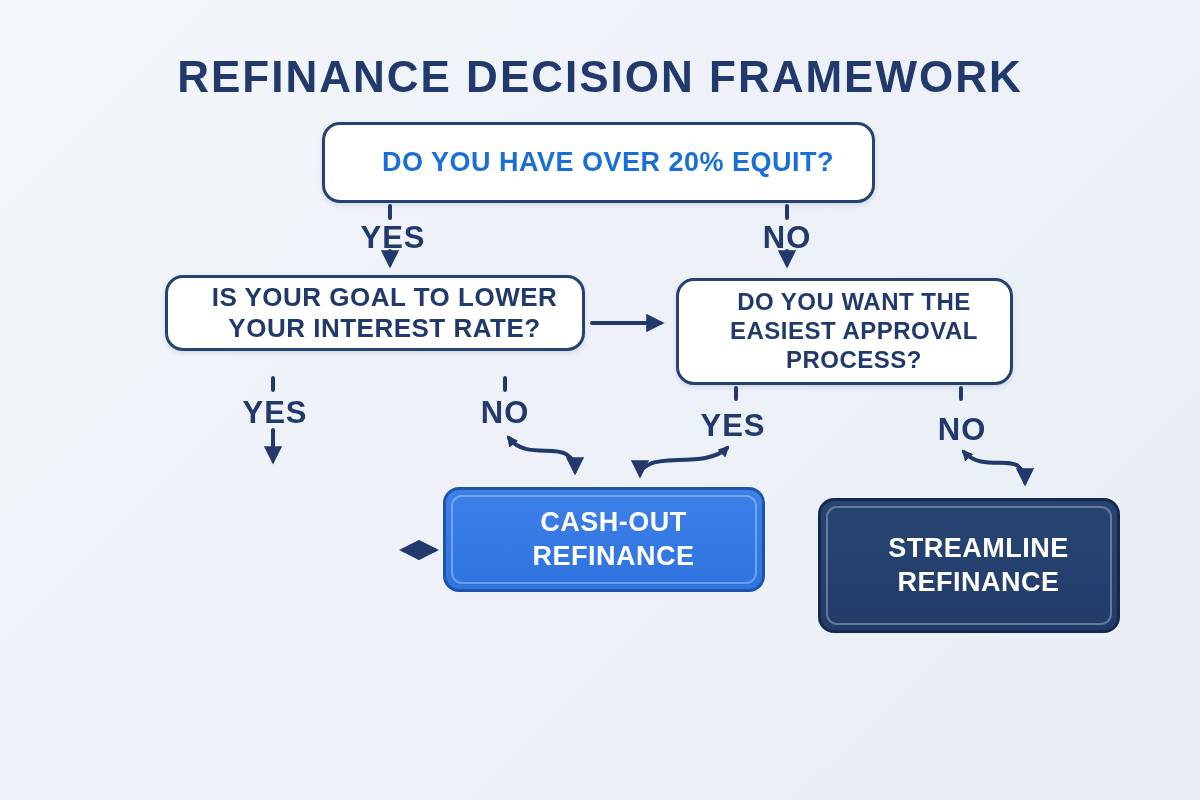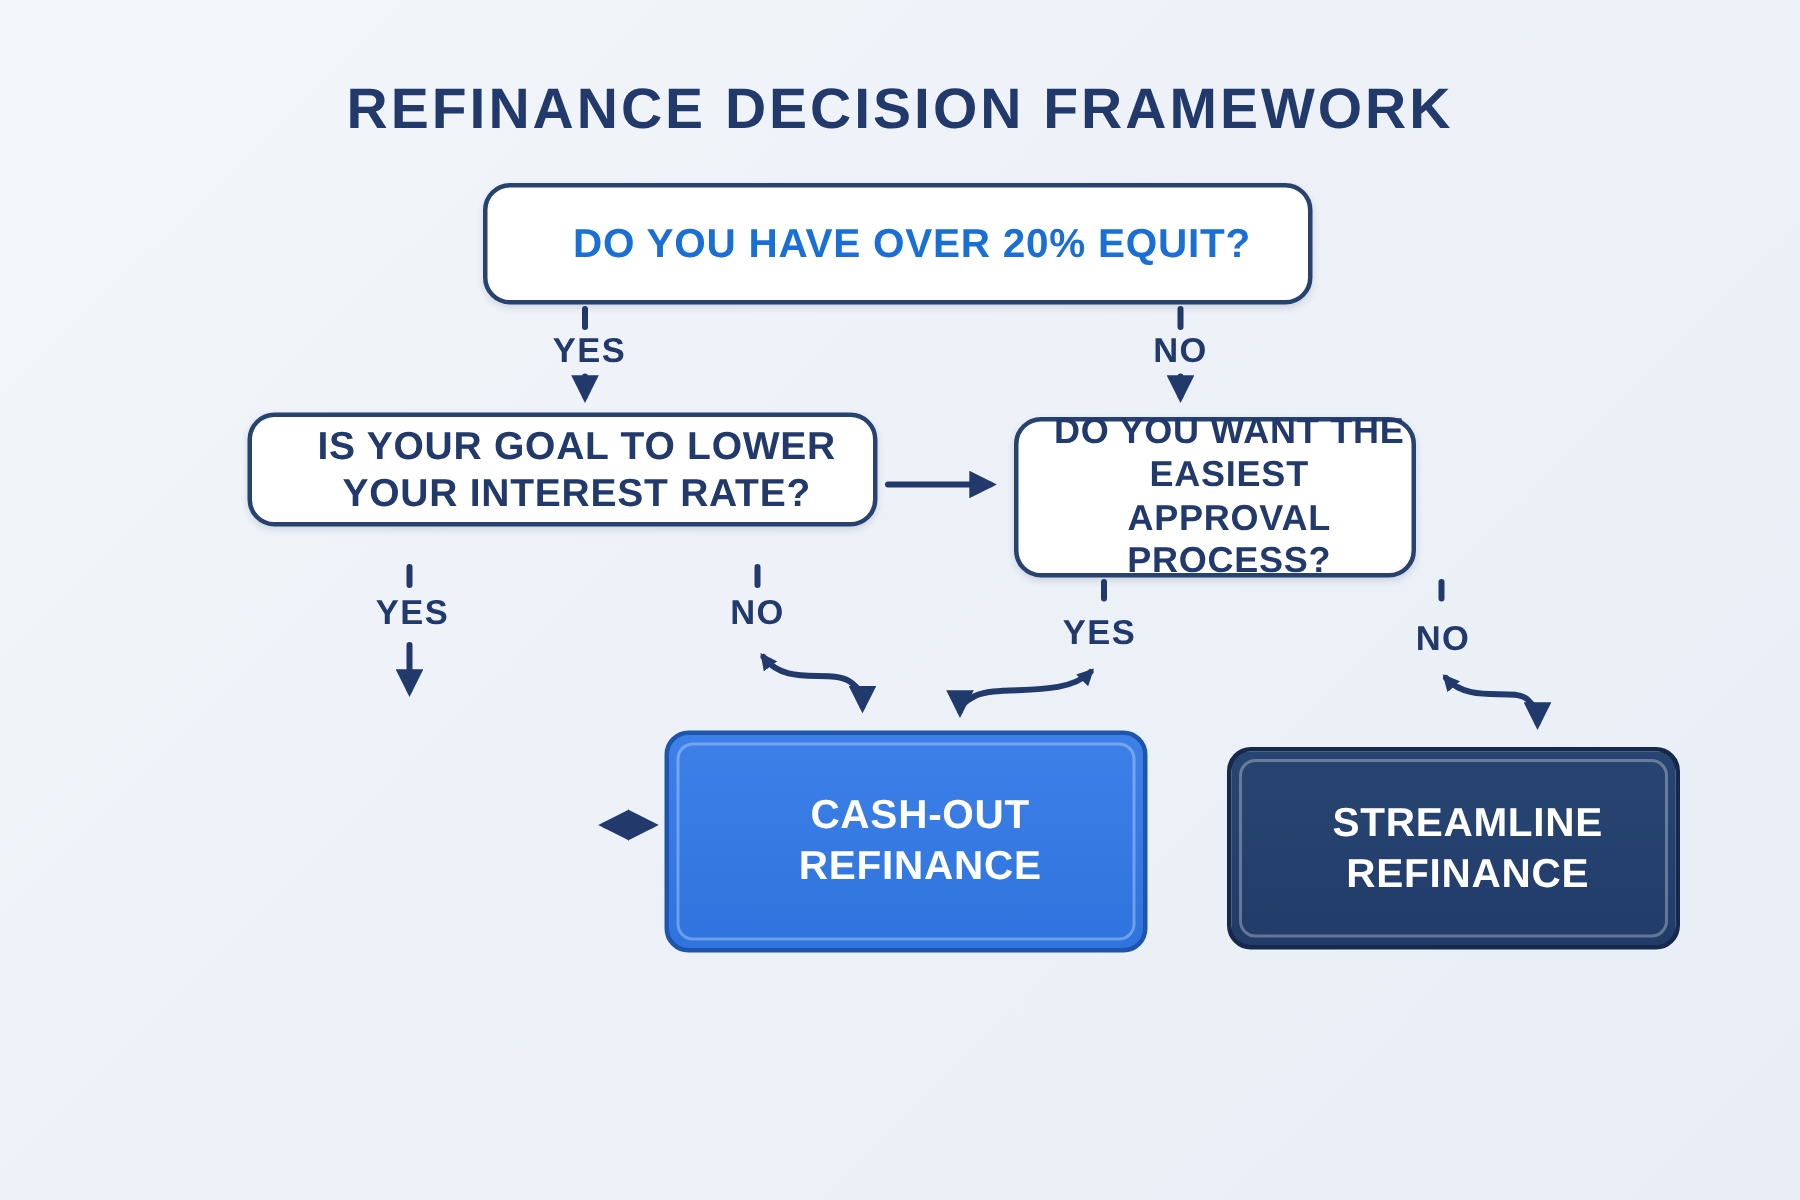--- a/index.html
+++ b/index.html
@@ -12,21 +12,21 @@
   .canvas {
     position: relative;
     width: 1200px;
     height: 800px;
     background: linear-gradient(135deg, #f3f6fa 0%, #ecf0f7 60%, #e9edf5 100%);
   }
   .title {
     position: absolute;
     top: 52px; left: 0; width: 1200px;
     text-align: center;
-    font-size: 38px;
+    font-size: 44px;
     font-weight: bold;
     letter-spacing: 2px;
     color: #21396b;
   }
   svg.connectors {
     position: absolute; top: 0; left: 0;
     width: 1200px; height: 800px;
     z-index: 1;
   }
   .node {
@@ -51,21 +51,21 @@
     left: 322px; top: 122px; width: 553px; height: 81px;
     font-size: 27px;
   }
   .q-top .node-text { color: #1a6fd6; max-width: 520px; }
   .q-goal {
     left: 165px; top: 275px; width: 420px; height: 76px;
     font-size: 26px;
   }
   .q-goal .node-text { max-width: 382px; line-height: 1.18; }
   .q-approval {
-    left: 676px; top: 278px; width: 268px; height: 107px;
+    left: 676px; top: 278px; width: 337px; height: 107px;
     font-size: 24px;
   }
   .q-approval .node-text { max-width: 300px; line-height: 1.2; }
   .result {
     border-radius: 16px;
     color: #ffffff;
     font-size: 27px;
     letter-spacing: 0.5px;
     line-height: 1.25;
   }
@@ -77,36 +77,36 @@
     border-radius: 11px;
     pointer-events: none;
   }
   .rate-and-term {
     left: 75px; top: 475px; width: 322px; height: 137px;
     background: linear-gradient(180deg, #2667d3 0%, #1b58c3 100%);
     border: 3px solid #123c85;
   }
   .rate-and-term .node-text { max-width: 260px; }
   .cash-out {
-    left: 443px; top: 487px; width: 322px; height: 148px;
+    left: 443px; top: 487px; width: 322px; height: 105px;
     background: linear-gradient(180deg, #3d80e8 0%, #2f73de 100%);
     border: 3px solid #1d55ad;
   }
   .cash-out .node-text { max-width: 220px; }
   .streamline {
     left: 818px; top: 498px; width: 302px; height: 135px;
     background: linear-gradient(180deg, #284572 0%, #223c6a 100%);
     border: 3px solid #15294c;
   }
   .streamline .node-text { max-width: 250px; }
   .edge-label {
     position: absolute;
     transform: translateX(-50%);
     color: #21396b;
-    font-size: 23px;
+    font-size: 31px;
     font-weight: bold;
     letter-spacing: 1px;
     z-index: 2;
   }
 </style>
 </head>
 <body>
 
 <div class="canvas">
 

